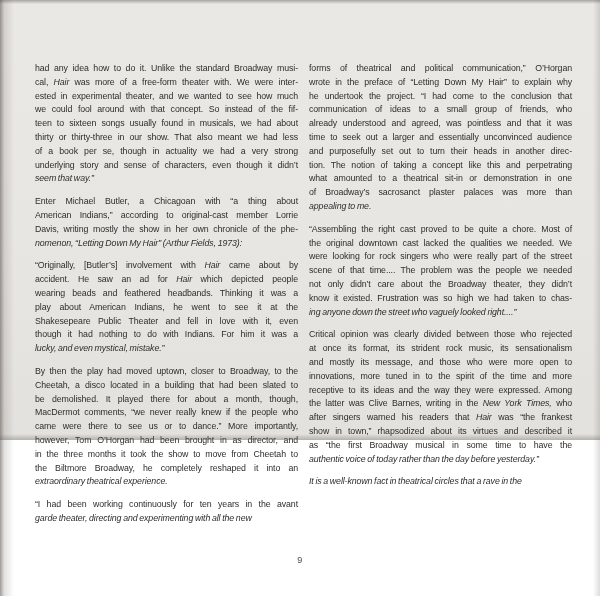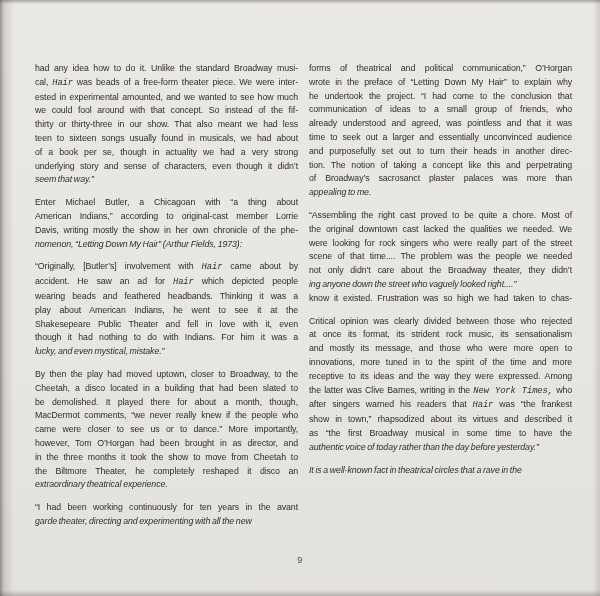--- a/index.html
+++ b/index.html
@@ -6,21 +6,21 @@
     margin: 0;
     padding: 0;
     width: 600px;
     height: 596px;
     overflow: hidden;
     font-family: "Liberation Sans", "DejaVu Sans", sans-serif;
   }
   .page {
     position: relative;
     width: 600px;
-    height: 596px;
+    height: 440px;
     background: linear-gradient(180deg, #eae8e5 0%, #e8e6e3 55%, #e3e1dd 100%);
   }
   
   .edge-left {
     position: absolute; left: 0; top: 0; width: 14px; height: 596px;
     background: linear-gradient(to right, rgba(62,58,54,0.50) 0%, rgba(110,105,100,0.20) 30%, rgba(0,0,0,0) 100%);
     pointer-events: none;
   }
   .edge-top {
     position: absolute; left: 0; top: 0; width: 600px; height: 4px;
@@ -50,46 +50,46 @@
     font-size: 8.8px;
     line-height: 13.8px;
     letter-spacing: -0.1px;
     word-spacing: -0.6px;
     color: #2f2d2b;
     text-align: justify;
     text-align-last: justify;
     white-space: normal;
   }
   .line.para-last { text-align-last: left; font-style: italic; }
-  .line i { font-style: italic; font-family: Liberation Mono, monospace; }
+  .line i { font-style: italic; }
   .page-number {
     position: absolute;
     left: 0;
     top: 554px;
     width: 600px;
     text-align: center;
     font-size: 9px;
     line-height: 12px;
     color: #4e4c49;
     letter-spacing: 0.4px;
   }
 </style>
 </head>
 <body>
 
 <div class="page">
   <div class="columns">
     <div class="col">
         <div class="paragraph">
           <div class="line"><span>had any idea how to do it. Unlike the standard Broadway musi-</span></div>
-          <div class="line"><span>cal, </span><i>Hair</i><span> was beads of a free-form theater piece. We were inter-</span></div>
-          <div class="line"><span>ested in experimental amounted, and we wanted to see how much</span></div>
+          <div class="line"><span>cal, </span><i>Hair</i><span> was more of a free-form theater with. We were inter-</span></div>
+          <div class="line"><span>ested in experimental theater, and we wanted to see how much</span></div>
           <div class="line"><span>we could fool around with that concept. So instead of the fif-</span></div>
+          <div class="line"><span>teen to sixteen songs usually found in musicals, we had about</span></div>
           <div class="line"><span>thirty or thirty-three in our show. That also meant we had less</span></div>
-          <div class="line"><span>teen to sixteen songs usually found in musicals, we had about</span></div>
           <div class="line"><span>of a book per se, though in actuality we had a very strong</span></div>
           <div class="line"><span>underlying story and sense of characters, even though it didn’t</span></div>
           <div class="line para-last"><span>seem that way.”</span></div>
         </div>
         <div class="paragraph">
           <div class="line"><span>Enter Michael Butler, a Chicagoan with “a thing about</span></div>
           <div class="line"><span>American Indians,” according to original-cast member Lorrie</span></div>
           <div class="line"><span>Davis, writing mostly the show in her own chronicle of the phe-</span></div>
           <div class="line para-last"><span>nomenon, “Letting Down My Hair” (Arthur Fields, 1973):</span></div>
         </div>
@@ -100,52 +100,53 @@
           <div class="line"><span>play about American Indians, he went to see it at the</span></div>
           <div class="line"><span>Shakesepeare Public Theater and fell in love with it, even</span></div>
           <div class="line"><span>though it had nothing to do with Indians. For him it was a</span></div>
           <div class="line para-last"><span>lucky, and even mystical, mistake.”</span></div>
         </div>
         <div class="paragraph">
           <div class="line"><span>By then the play had moved uptown, closer to Broadway, to the</span></div>
           <div class="line"><span>Cheetah, a disco located in a building that had been slated to</span></div>
           <div class="line"><span>be demolished. It played there for about a month, though,</span></div>
           <div class="line"><span>MacDermot comments, “we never really knew if the people who</span></div>
-          <div class="line"><span>came were closer to see us or to dance.” More importantly,</span></div>
+          <div class="line"><span>came were there to see us or to dance.” More importantly,</span></div>
           <div class="line"><span>however, Tom O’Horgan had been brought in as director, and</span></div>
           <div class="line"><span>in the three months it took the show to move from Cheetah to</span></div>
-          <div class="line"><span>the Biltmore Theater, he completely reshaped it disco an</span></div>
+          <div class="line"><span>the Biltmore Broadway, he completely reshaped it into an</span></div>
           <div class="line para-last"><span>extraordinary theatrical experience.</span></div>
         </div>
         <div class="paragraph">
           <div class="line"><span>“I had been working continuously for ten years in the avant</span></div>
           <div class="line para-last"><span>garde theater, directing and experimenting with all the new</span></div>
         </div>
       </div>
     <div class="col">
         <div class="paragraph">
           <div class="line"><span>forms of theatrical and political communication,” O’Horgan</span></div>
           <div class="line"><span>wrote in the preface of “Letting Down My Hair” to explain why</span></div>
           <div class="line"><span>he undertook the project. “I had come to the conclusion that</span></div>
           <div class="line"><span>communication of ideas to a small group of friends, who</span></div>
           <div class="line"><span>already understood and agreed, was pointless and that it was</span></div>
           <div class="line"><span>time to seek out a larger and essentially unconvinced audience</span></div>
           <div class="line"><span>and purposefully set out to turn their heads in another direc-</span></div>
           <div class="line"><span>tion. The notion of taking a concept like this and perpetrating</span></div>
+          <div class="line"><span>what amounted to a theatrical sit-in or demonstration in one</span></div>
           <div class="line"><span>of Broadway’s sacrosanct plaster palaces was more than</span></div>
           <div class="line para-last"><span>appealing to me.</span></div>
         </div>
         <div class="paragraph">
           <div class="line"><span>“Assembling the right cast proved to be quite a chore. Most of</span></div>
           <div class="line"><span>the original downtown cast lacked the qualities we needed. We</span></div>
           <div class="line"><span>were looking for rock singers who were really part of the street</span></div>
           <div class="line"><span>scene of that time.... The problem was the people we needed</span></div>
           <div class="line"><span>not only didn’t care about the Broadway theater, they didn’t</span></div>
+          <div class="line"><span>know it existed. Frustration was so high we had taken to chas-</span></div>
           <div class="line para-last"><span>ing anyone down the street who vaguely looked right....”</span></div>
-          <div class="line"><span>know it existed. Frustration was so high we had taken to chas-</span></div>
         </div>
         <div class="paragraph">
           <div class="line"><span>Critical opinion was clearly divided between those who rejected</span></div>
           <div class="line"><span>at once its format, its strident rock music, its sensationalism</span></div>
           <div class="line"><span>and mostly its message, and those who were more open to</span></div>
           <div class="line"><span>innovations, more tuned in to the spirit of the time and more</span></div>
           <div class="line"><span>receptive to its ideas and the way they were expressed. Among</span></div>
           <div class="line"><span>the latter was Clive Barnes, writing in the </span><i>New York Times,</i><span> who</span></div>
           <div class="line"><span>after singers warned his readers that </span><i>Hair</i><span> was “the frankest</span></div>
           <div class="line"><span>show in town,” rhapsodized about its virtues and described it</span></div>

